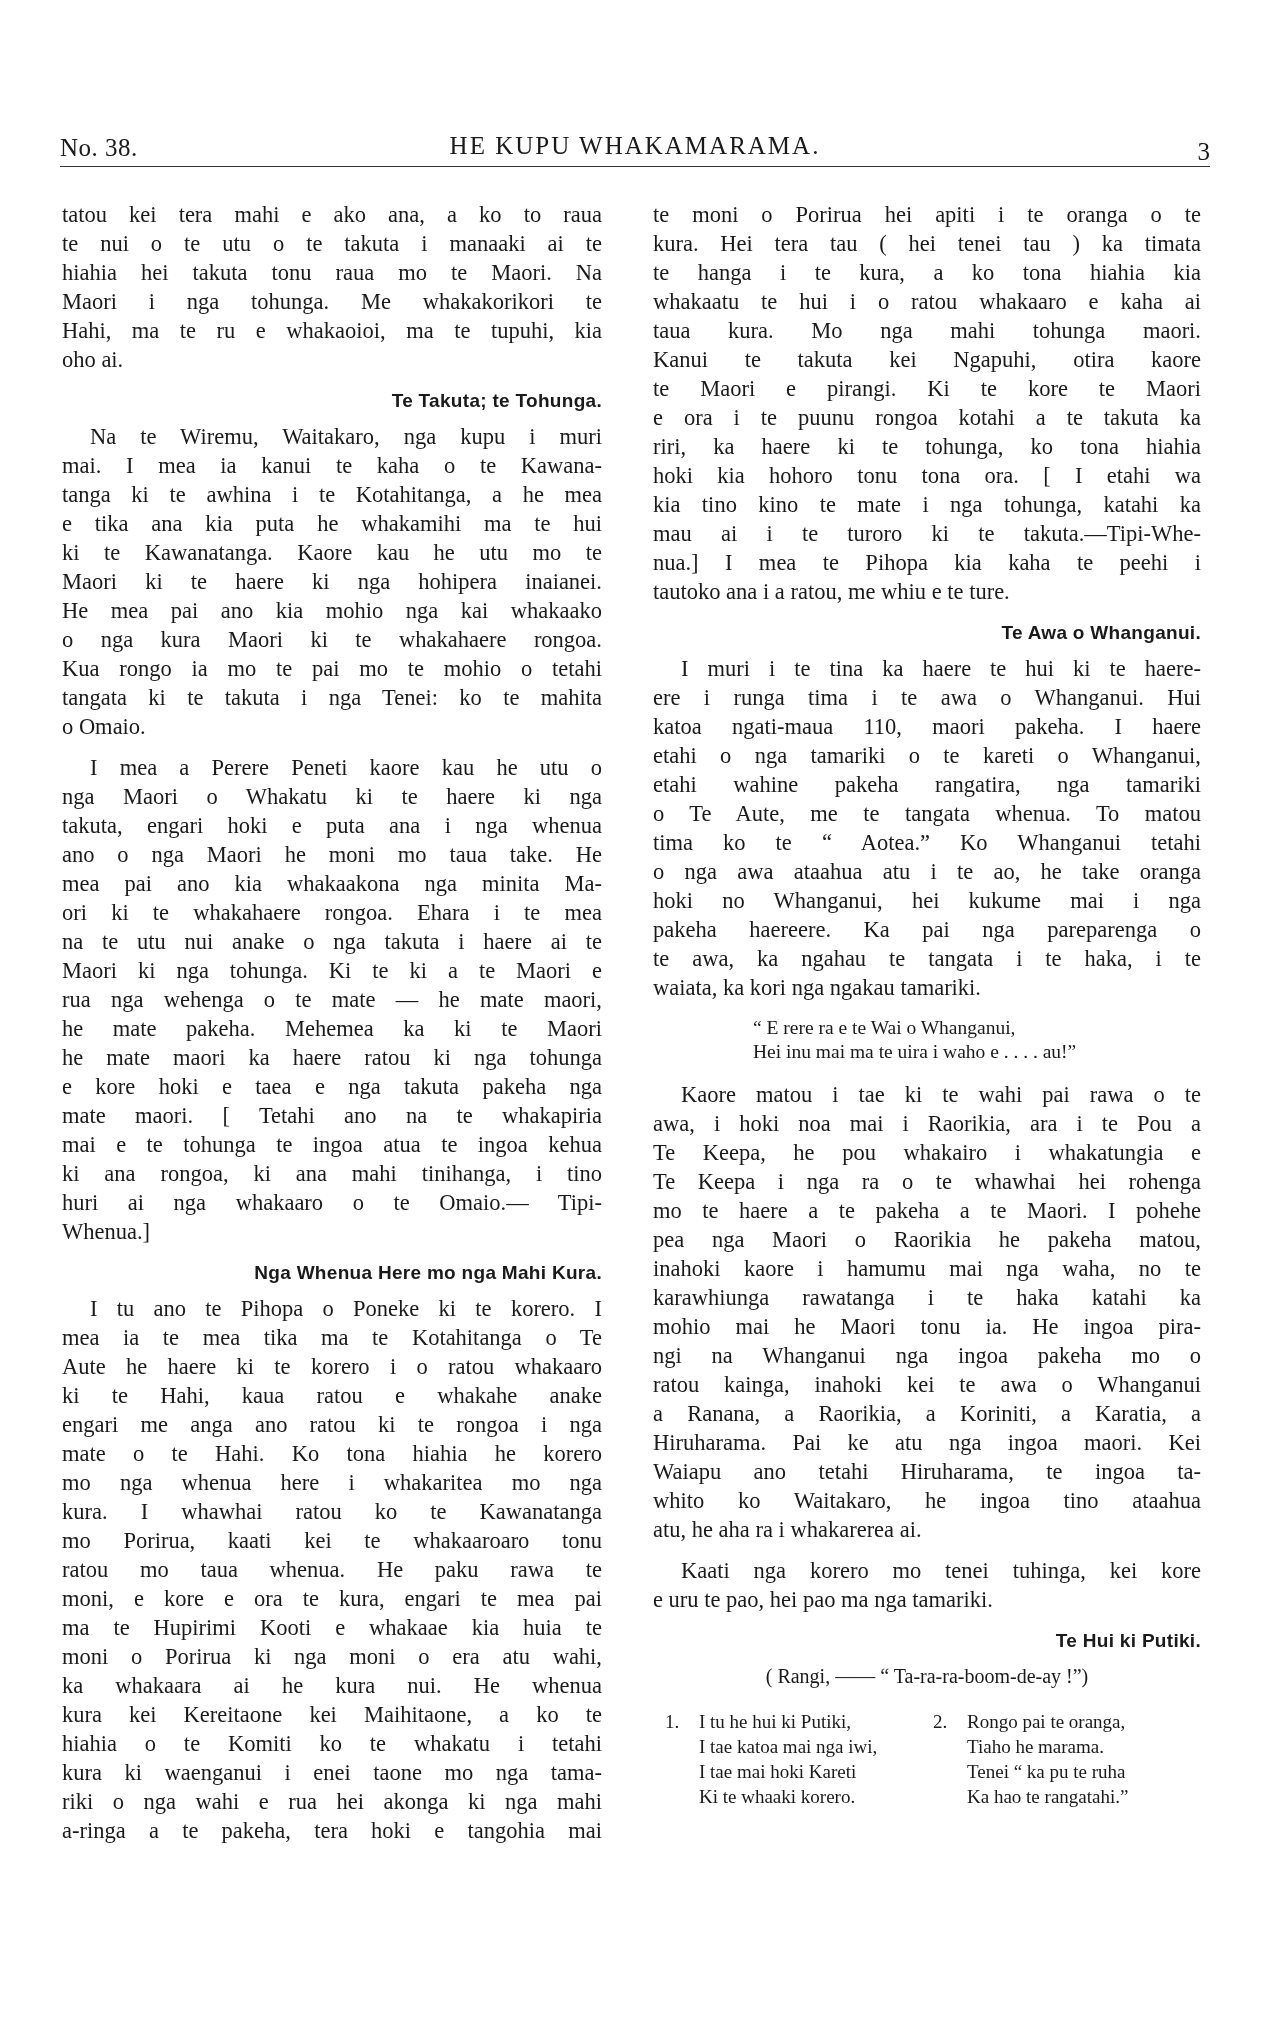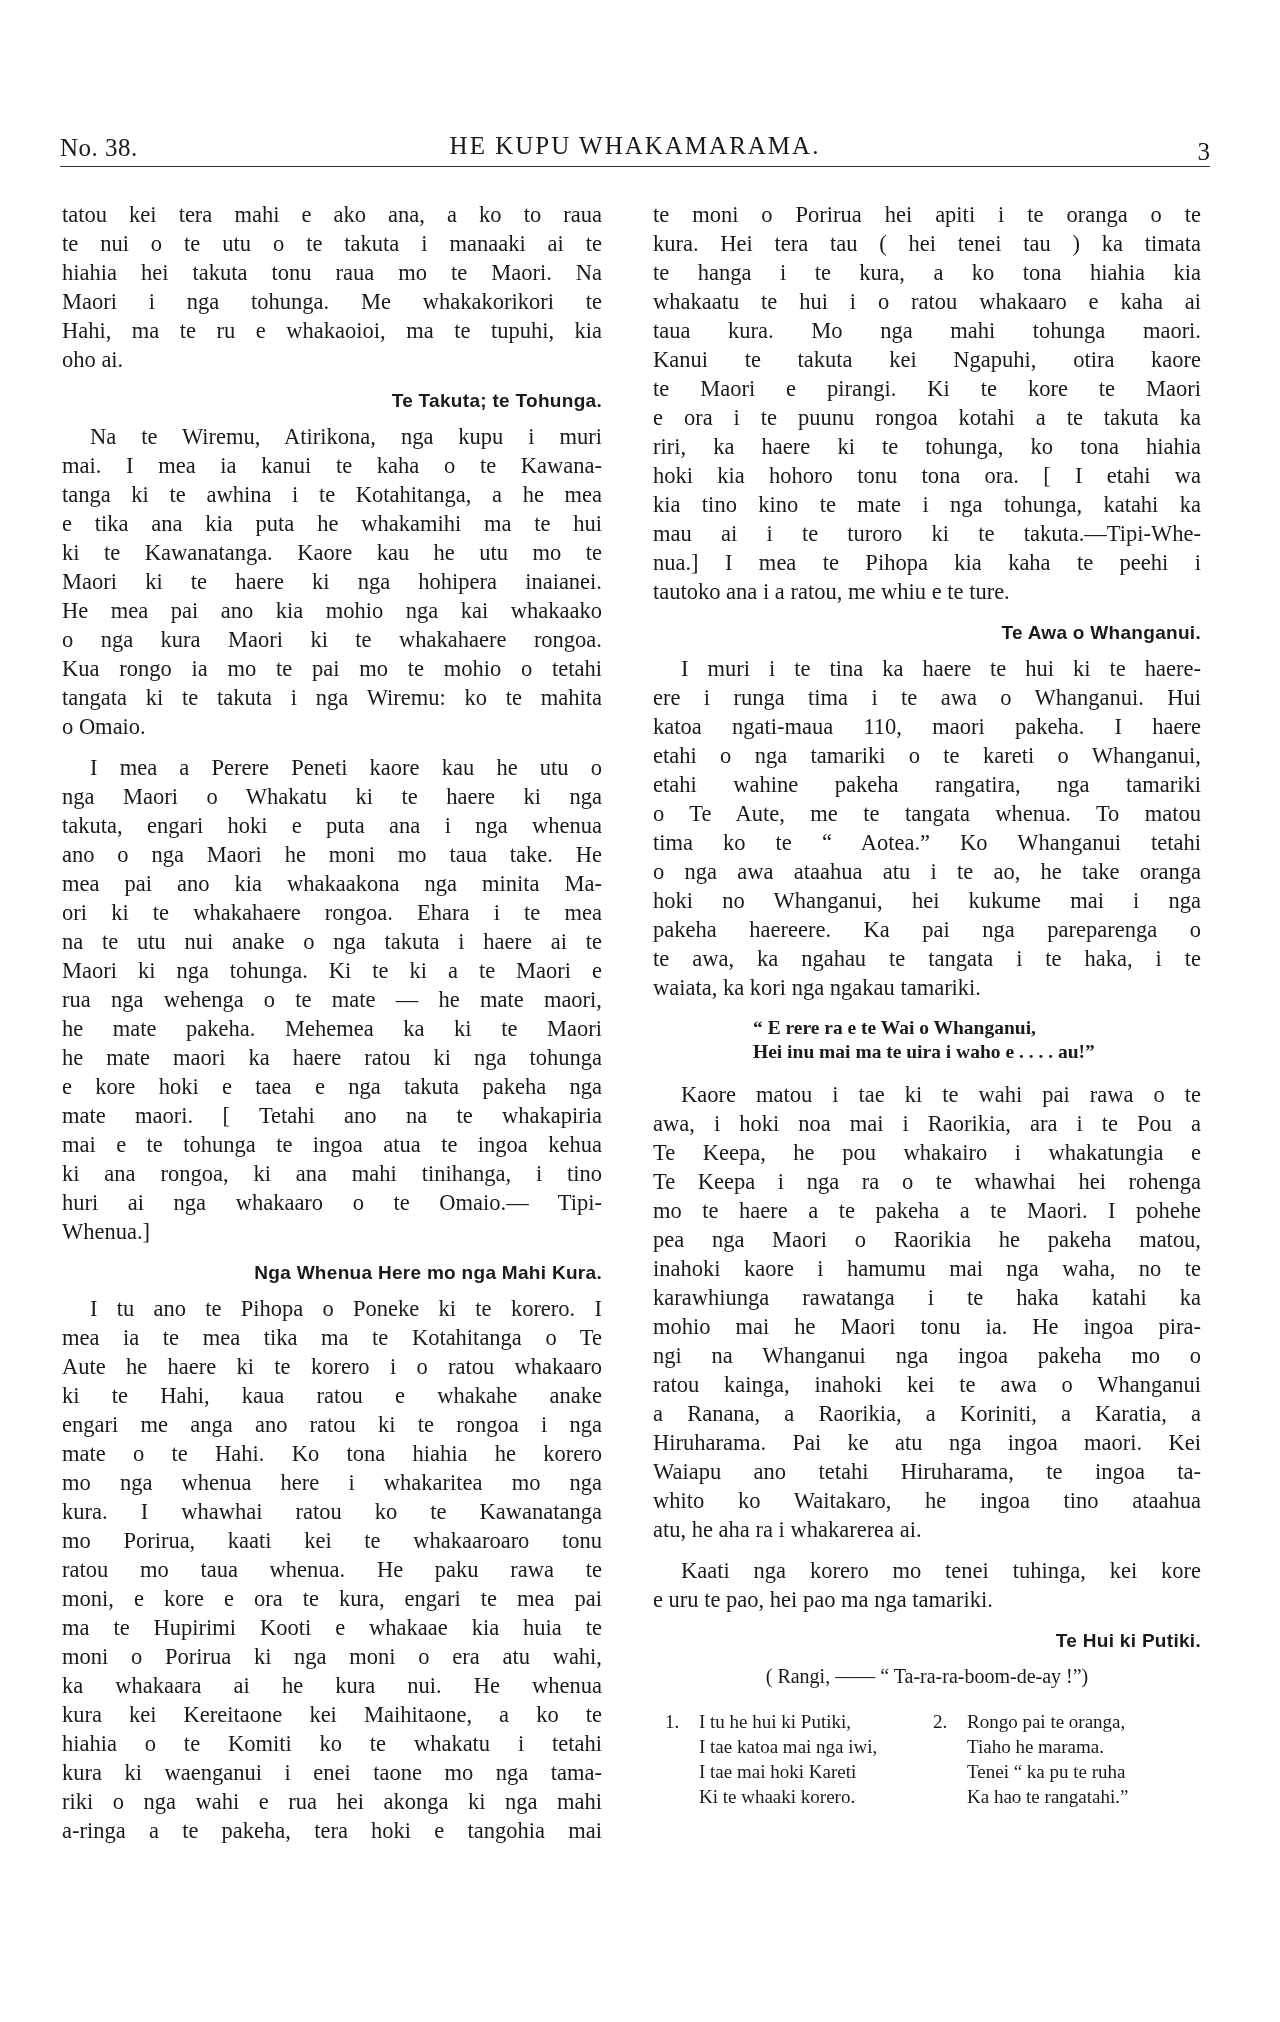--- a/index.html
+++ b/index.html
@@ -13,21 +13,21 @@
   .col { position:absolute; top:200px; font-size:22.5px; line-height:29px; }
   .col.left { left:62px; width:540px; }
   .col.right { left:653px; width:548px; }
   .line { display:block; text-align:justify; text-align-last:justify; white-space:nowrap; height:29px; overflow:visible; }
   .line.last { text-align-last:left; }
   .line.indent { padding-left:28px; }
   .para { margin:0 0 12px 0; }
   .heading { font-family:"Liberation Sans","DejaVu Sans",sans-serif; font-weight:bold; font-size:19px;
              text-align:right; margin:12px 0 6px 0; height:30px; line-height:30px; letter-spacing:0.3px; }
   .verse { font-size:19.5px; line-height:24px; margin:14px 0 16px 100px; }
-  .verse .vline { display:block;font-weight:bold; }
+  .verse .vline { display:block; }
   .tune { font-size:20px; text-align:center; margin:6px 0 18px 0; }
   .song { display:flex; font-size:19px; line-height:25px; margin-left:12px; }
   .stanza { display:flex; width:272px; }
   .stanza .num { width:34px; flex:none; }
   .stanza .slines span { display:block; }
 </style>
 </head>
 <body>
 
 <div class="header">
@@ -41,30 +41,30 @@
   <div class="para">
       <span class="line">tatou kei tera mahi e ako ana, a ko to raua</span>
       <span class="line">te nui o te utu o te takuta i manaaki ai te</span>
       <span class="line">hiahia hei takuta tonu raua mo te Maori. Na</span>
       <span class="line">Maori i nga tohunga. Me whakakorikori te</span>
       <span class="line">Hahi, ma te ru e whakaoioi, ma te tupuhi, kia</span>
       <span class="line last">oho ai.</span>
     </div>
   <div class="heading">Te Takuta; te Tohunga.</div>
   <div class="para">
-      <span class="line indent">Na te Wiremu, Atirikona, nga kupu i muri</span>
+      <span class="line indent">Na te Wiremu, Waitakaro, nga kupu i muri</span>
       <span class="line">mai. I mea ia kanui te kaha o te Kawana-</span>
       <span class="line">tanga ki te awhina i te Kotahitanga, a he mea</span>
       <span class="line">e tika ana kia puta he whakamihi ma te hui</span>
       <span class="line">ki te Kawanatanga. Kaore kau he utu mo te</span>
       <span class="line">Maori ki te haere ki nga hohipera inaianei.</span>
       <span class="line">He mea pai ano kia mohio nga kai whakaako</span>
       <span class="line">o nga kura Maori ki te whakahaere rongoa.</span>
       <span class="line">Kua rongo ia mo te pai mo te mohio o tetahi</span>
-      <span class="line">tangata ki te takuta i nga Wiremu: ko te mahita</span>
+      <span class="line">tangata ki te takuta i nga Tenei: ko te mahita</span>
       <span class="line last">o Omaio.</span>
     </div>
   <div class="para">
       <span class="line indent">I mea a Perere Peneti kaore kau he utu o</span>
       <span class="line">nga Maori o Whakatu ki te haere ki nga</span>
       <span class="line">takuta, engari hoki e puta ana i nga whenua</span>
       <span class="line">ano o nga Maori he moni mo taua take. He</span>
       <span class="line">mea pai ano kia whakaakona nga minita Ma-</span>
       <span class="line">ori ki te whakahaere rongoa. Ehara i te mea</span>
       <span class="line">na te utu nui anake o nga takuta i haere ai te</span>

